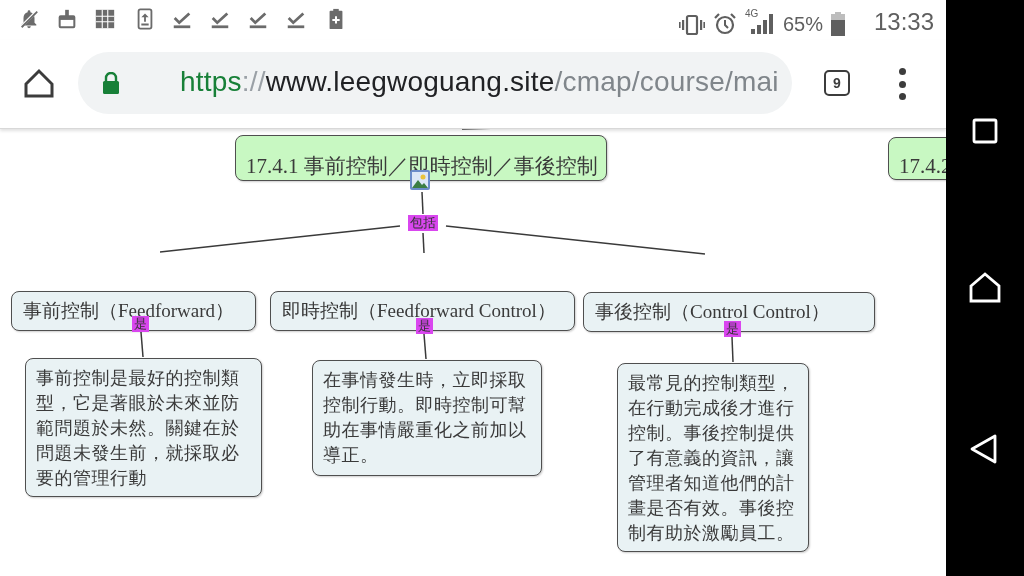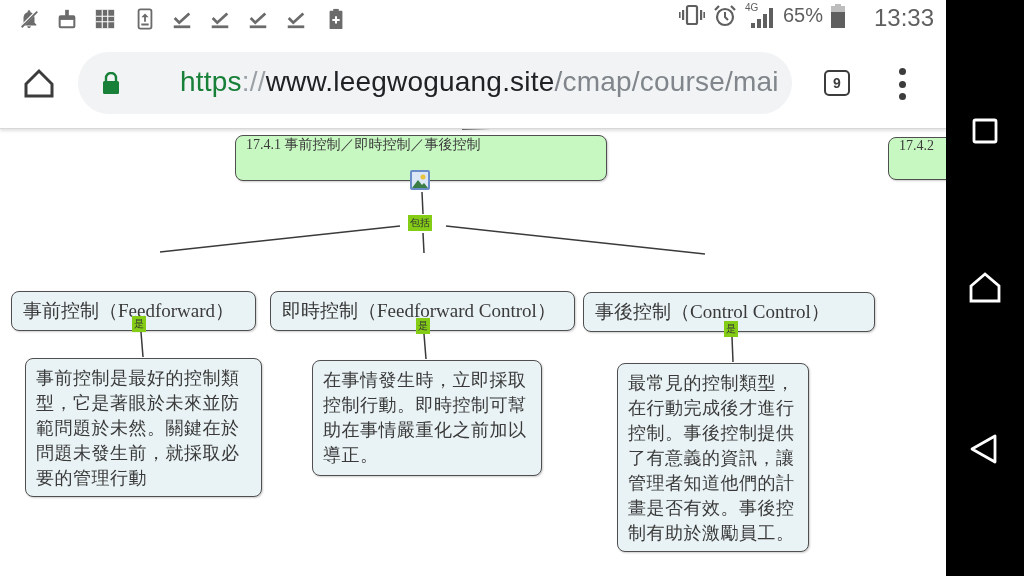--- a/index.html
+++ b/index.html
@@ -1,45 +1,45 @@
 <!DOCTYPE html>
 <html><head>
 <meta charset="utf-8">
 <style>
   html, body { margin:0; padding:0; }
   body { width:1024px; height:576px; position:relative; overflow:hidden; background:#ffffff; font-family:"DejaVu Sans", sans-serif; }
   .screen { position:absolute; left:0; top:0; width:946px; height:576px; background:#fff; overflow:hidden; }
   
   .statusbar { position:absolute; left:0; top:0; width:946px; height:40px; background:#fff; }
   .sb-icon { position:absolute; top:8px; width:22px; height:22px; color:#6b6b6b; }
-  .sb-right { position:absolute; right:12px; top:4px; height:32px; display:flex; align-items:flex-start; gap:8px; color:#5f5f5f; }
+  .sb-right { position:absolute; right:12px; top:4px; height:32px; display:flex; align-items:flex-end; gap:8px; color:#5f5f5f; }
   .sb-pct { font-family:"Liberation Sans", sans-serif; font-size:20px; color:#5f5f5f; }
   .sb-time { font-family:"Liberation Sans", sans-serif; font-size:24px; color:#5f5f5f; margin-left:21px; }
   
   .toolbar { position:absolute; left:0; top:40px; width:946px; height:88px; background:#fff; border-bottom:1px solid #d8d8d8; box-shadow:0 2px 3px rgba(0,0,0,0.12); z-index:3; }
   .home-btn { position:absolute; left:20px; top:24px; width:38px; height:38px; }
   .omnibox { position:absolute; left:78px; top:12px; width:714px; height:62px; background:#f1f3f4; border-radius:31px; overflow:hidden; }
   .lock { position:absolute; left:24px; top:20px; width:18px; height:22px; }
   .url { position:absolute; left:58px; top:14px; white-space:nowrap; font-family:"Liberation Sans", sans-serif; font-size:28px; letter-spacing:0.2px; }
   .url .scheme { color:#188038;margin-left:44px; }
   .url .sep { color:#9aa0a6; }
   .url .host { color:#202124; }
   .url .path { color:#80868b; }
   .tabs-btn { position:absolute; left:824px; top:30px; width:26px; height:26px; border:2.5px solid #3c3c3c; border-radius:5px; box-sizing:border-box; display:flex; align-items:center; justify-content:center; font-family:"Liberation Sans", sans-serif; font-weight:bold; font-size:14px; color:#3c3c3c; }
   .menu-btn { position:absolute; left:896px; top:28px; width:12px; height:32px; display:flex; flex-direction:column; align-items:center; justify-content:space-between; }
   .menu-btn span { width:7px; height:7px; border-radius:50%; background:#3c3c3c; }
   
   .cmap { position:absolute; left:0; top:129px; width:946px; height:447px; background:#fff; }
   .lines { position:absolute; left:0; top:0; }
   .node { position:absolute; box-sizing:border-box; border:1.5px solid #4f4f4f; border-radius:8px; background:#e9f2f4; color:#333; font-family:"Liberation Serif", serif; box-shadow:1px 1px 2px rgba(0,0,0,0.2); }
   .node.green { background:#c8f8c2; }
-  .node.title-node { font-size:14px; display:flex; align-items:flex-start; padding-left:10px; white-space:nowrap; color:#3a3a3a; }
+  .node.title-node { font-size:21px; display:flex; align-items:flex-end; padding-left:10px; white-space:nowrap; color:#3a3a3a; }
   .node.label-node { font-size:19px; display:flex; align-items:center; padding-left:11px; white-space:nowrap; color:#3a3a3a;margin-top:36px; }
   .node.text-node { font-family:"DejaVu Sans", sans-serif; font-size:18px; line-height:25px; padding:6px 10px; color:#3a3a3a; letter-spacing:0.5px; }
-  .link-label { position:absolute; font-family:"DejaVu Sans", sans-serif; font-size:10px; color:#333; background:#84cc16; padding:0 2px; line-height:16px; }
+  .link-label { position:absolute; font-family:"DejaVu Sans", sans-serif; font-size:13px; color:#333; background:#d946ef; padding:0 2px; line-height:16px; }
   .img-icon { position:absolute; left:410px; top:41px; width:20px; height:20px; box-sizing:border-box; border:2px solid #6a8cc9; background:#dbe7f7; border-radius:2px; }
   
   .navbar { position:absolute; left:946px; top:0; width:78px; height:576px; background:#000; }
   .nav-btn { position:absolute; left:22px; width:34px; height:34px; }
 </style>
 </head>
 <body>
 
 <div class="screen">
 

